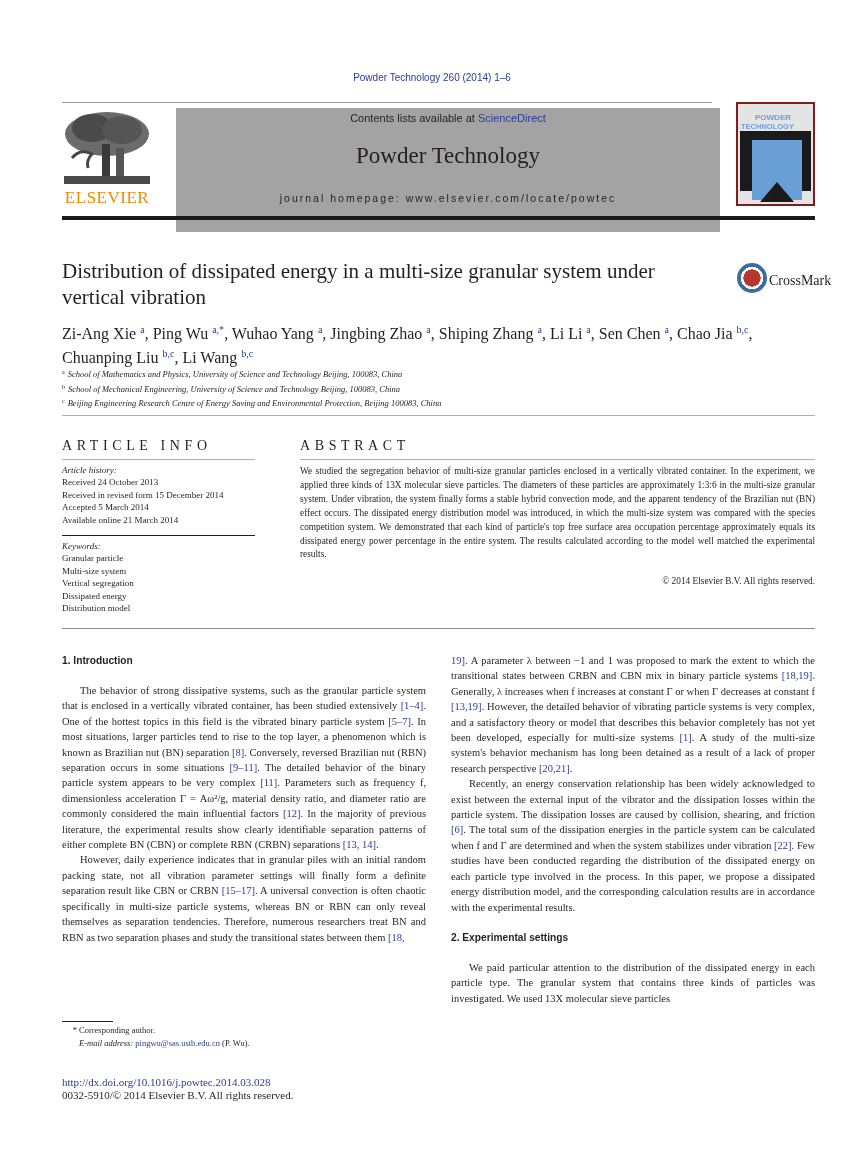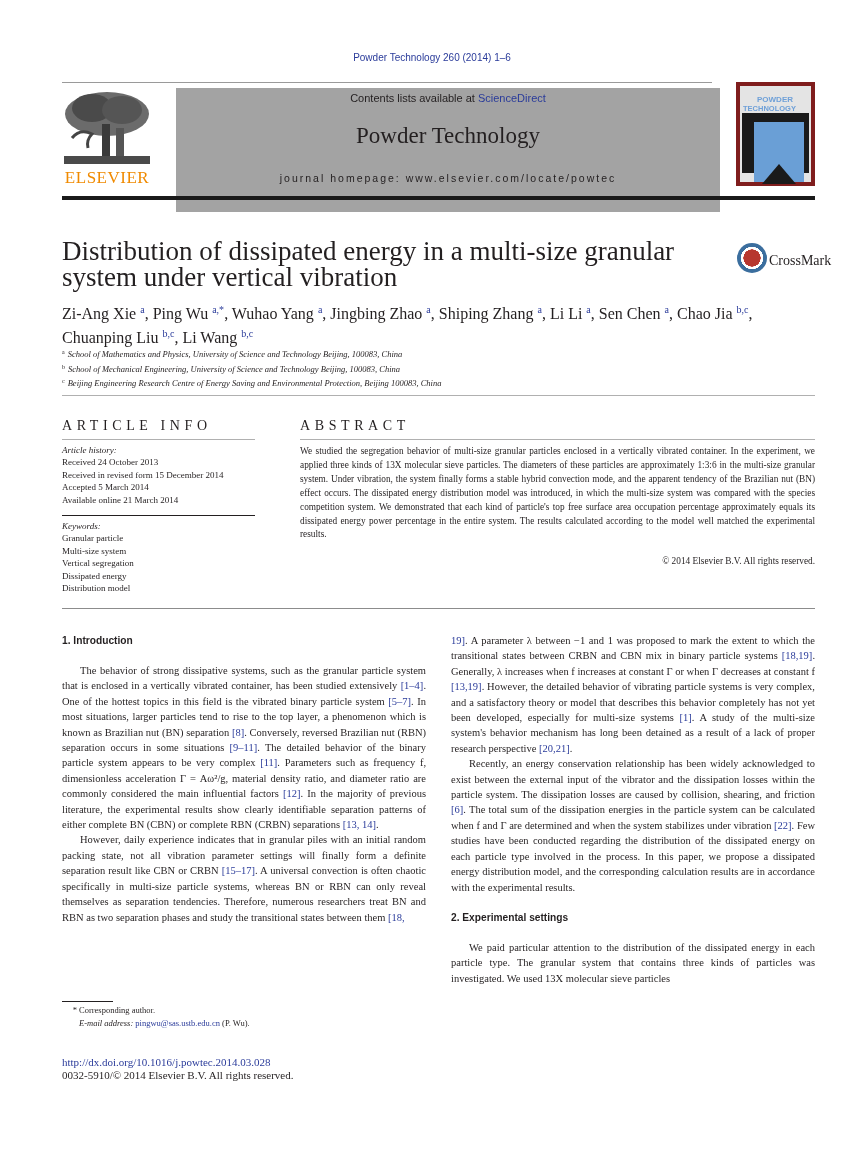--- a/index.html
+++ b/index.html
@@ -1,42 +1,42 @@
 <!DOCTYPE html>
 <html><head>
 <meta charset="utf-8">
 <style>
   html, body { margin: 0; padding: 0; background: #ffffff; }
   body { width: 864px; height: 1152px; position: relative; overflow: hidden;
          font-family: "Liberation Serif", "DejaVu Serif", serif; color: #231f20; }
   a, .link { color: #2a3b9a; text-decoration: none; }
-  .abs { position: absolute; }
+  .abs { position: absolute; margin-top: 20px; }
 
   .running-head { left: 0; width: 864px; top: 52px; text-align: center;
                   font-family: "Liberation Sans", sans-serif; font-size: 10px; color: #2a3b9a; }
   .rule-top { left: 62px; width: 650px; top: 82px; height: 1px; background: #9a9a9a; }
   .logo { left: 62px; top: 88px; width: 90px; height: 100px; }
   .logo-word { position: absolute; left: 0; bottom: 0; width: 90px; text-align: center;
                font-family: "Liberation Serif", serif; font-size: 17px; color: #f08a00; letter-spacing: 0.5px; }
   .banner { left: 176px; top: 88px; width: 544px; height: 124px; background: #a3a3a3; }
   .banner .contents { position: absolute; top: 4px; width: 100%; text-align: center;
                       font-family: "Liberation Sans", sans-serif; font-size: 11px; color: #231f20; }
   .banner .jtitle { position: absolute; top: 35px; width: 100%; text-align: center;
                     font-family: "Liberation Serif", serif; font-size: 23px; color: #231f20; }
   .banner .homepage { position: absolute; top: 84px; width: 100%; text-align: center;
                       font-family: "Liberation Sans", sans-serif; font-size: 10.5px; letter-spacing: 2px; color: #231f20; }
-  .cover { left: 736px; top: 82px; width: 79px; height: 104px; background: #e4e4e4; border: 4px solid #7f1d1d; box-sizing: border-box; }
+  .cover { left: 736px; top: 82px; width: 79px; height: 104px; background: #e4e4e4; border: 2px solid #7f1d1d; box-sizing: border-box; }
   .cover .c1 { position: absolute; left: 17px; top: 9px; font-family: "Liberation Sans", sans-serif; font-size: 8px; font-weight: bold; color: #6fa0d8; line-height: 9px; }
   .cover .band { position: absolute; left: 2px; right: 2px; top: 27px; height: 60px; background: #1a1a1a; }
   .cover .blue { position: absolute; left: 14px; width: 50px; top: 36px; height: 60px; background: #6a9fd6; }
   .cover .tri { position: absolute; left: 22px; top: 78px; width: 0; height: 0;
                 border-left: 17px solid transparent; border-right: 17px solid transparent; border-bottom: 20px solid #1a1a1a; }
   .thick-rule { left: 62px; width: 753px; top: 196px; height: 4px; background: #1a1a1a; }
 
-  .title { left: 62px; top: 238px; width: 660px; font-size: 27px; line-height: 26px; color: #231f20; }
+  .title { left: 62px; top: 238px; width: 660px; font-size: 21px; line-height: 26px; color: #231f20; }
   .crossmark { left: 737px; top: 243px; width: 80px; height: 34px; }
   .crossmark .ring { position: absolute; left: 0; top: 0; width: 30px; height: 30px; border-radius: 50%;
                      background: radial-gradient(circle, #b7372f 0 40%, #ffffff 41% 52%, #3b6e9e 53% 100%); }
   .crossmark .txt { position: absolute; left: 32px; top: 10px; font-size: 14px; color: #231f20; }
   .authors { left: 62px; top: 300px; width: 760px; font-size: 16px; line-height: 20px; }
   .authors sup { font-size: 10px; color: #2a3b9a; vertical-align: 6px; }
   .affils { left: 62px; top: 346px; width: 760px; font-size: 8.5px; line-height: 12.5px; font-style: italic; }
   .affils sup { font-style: normal; font-size: 6px; vertical-align: 3px; margin-right: 3px; }
   .rule-mid { left: 62px; width: 753px; top: 395px; height: 1px; background: #b0b0b0; }
 

